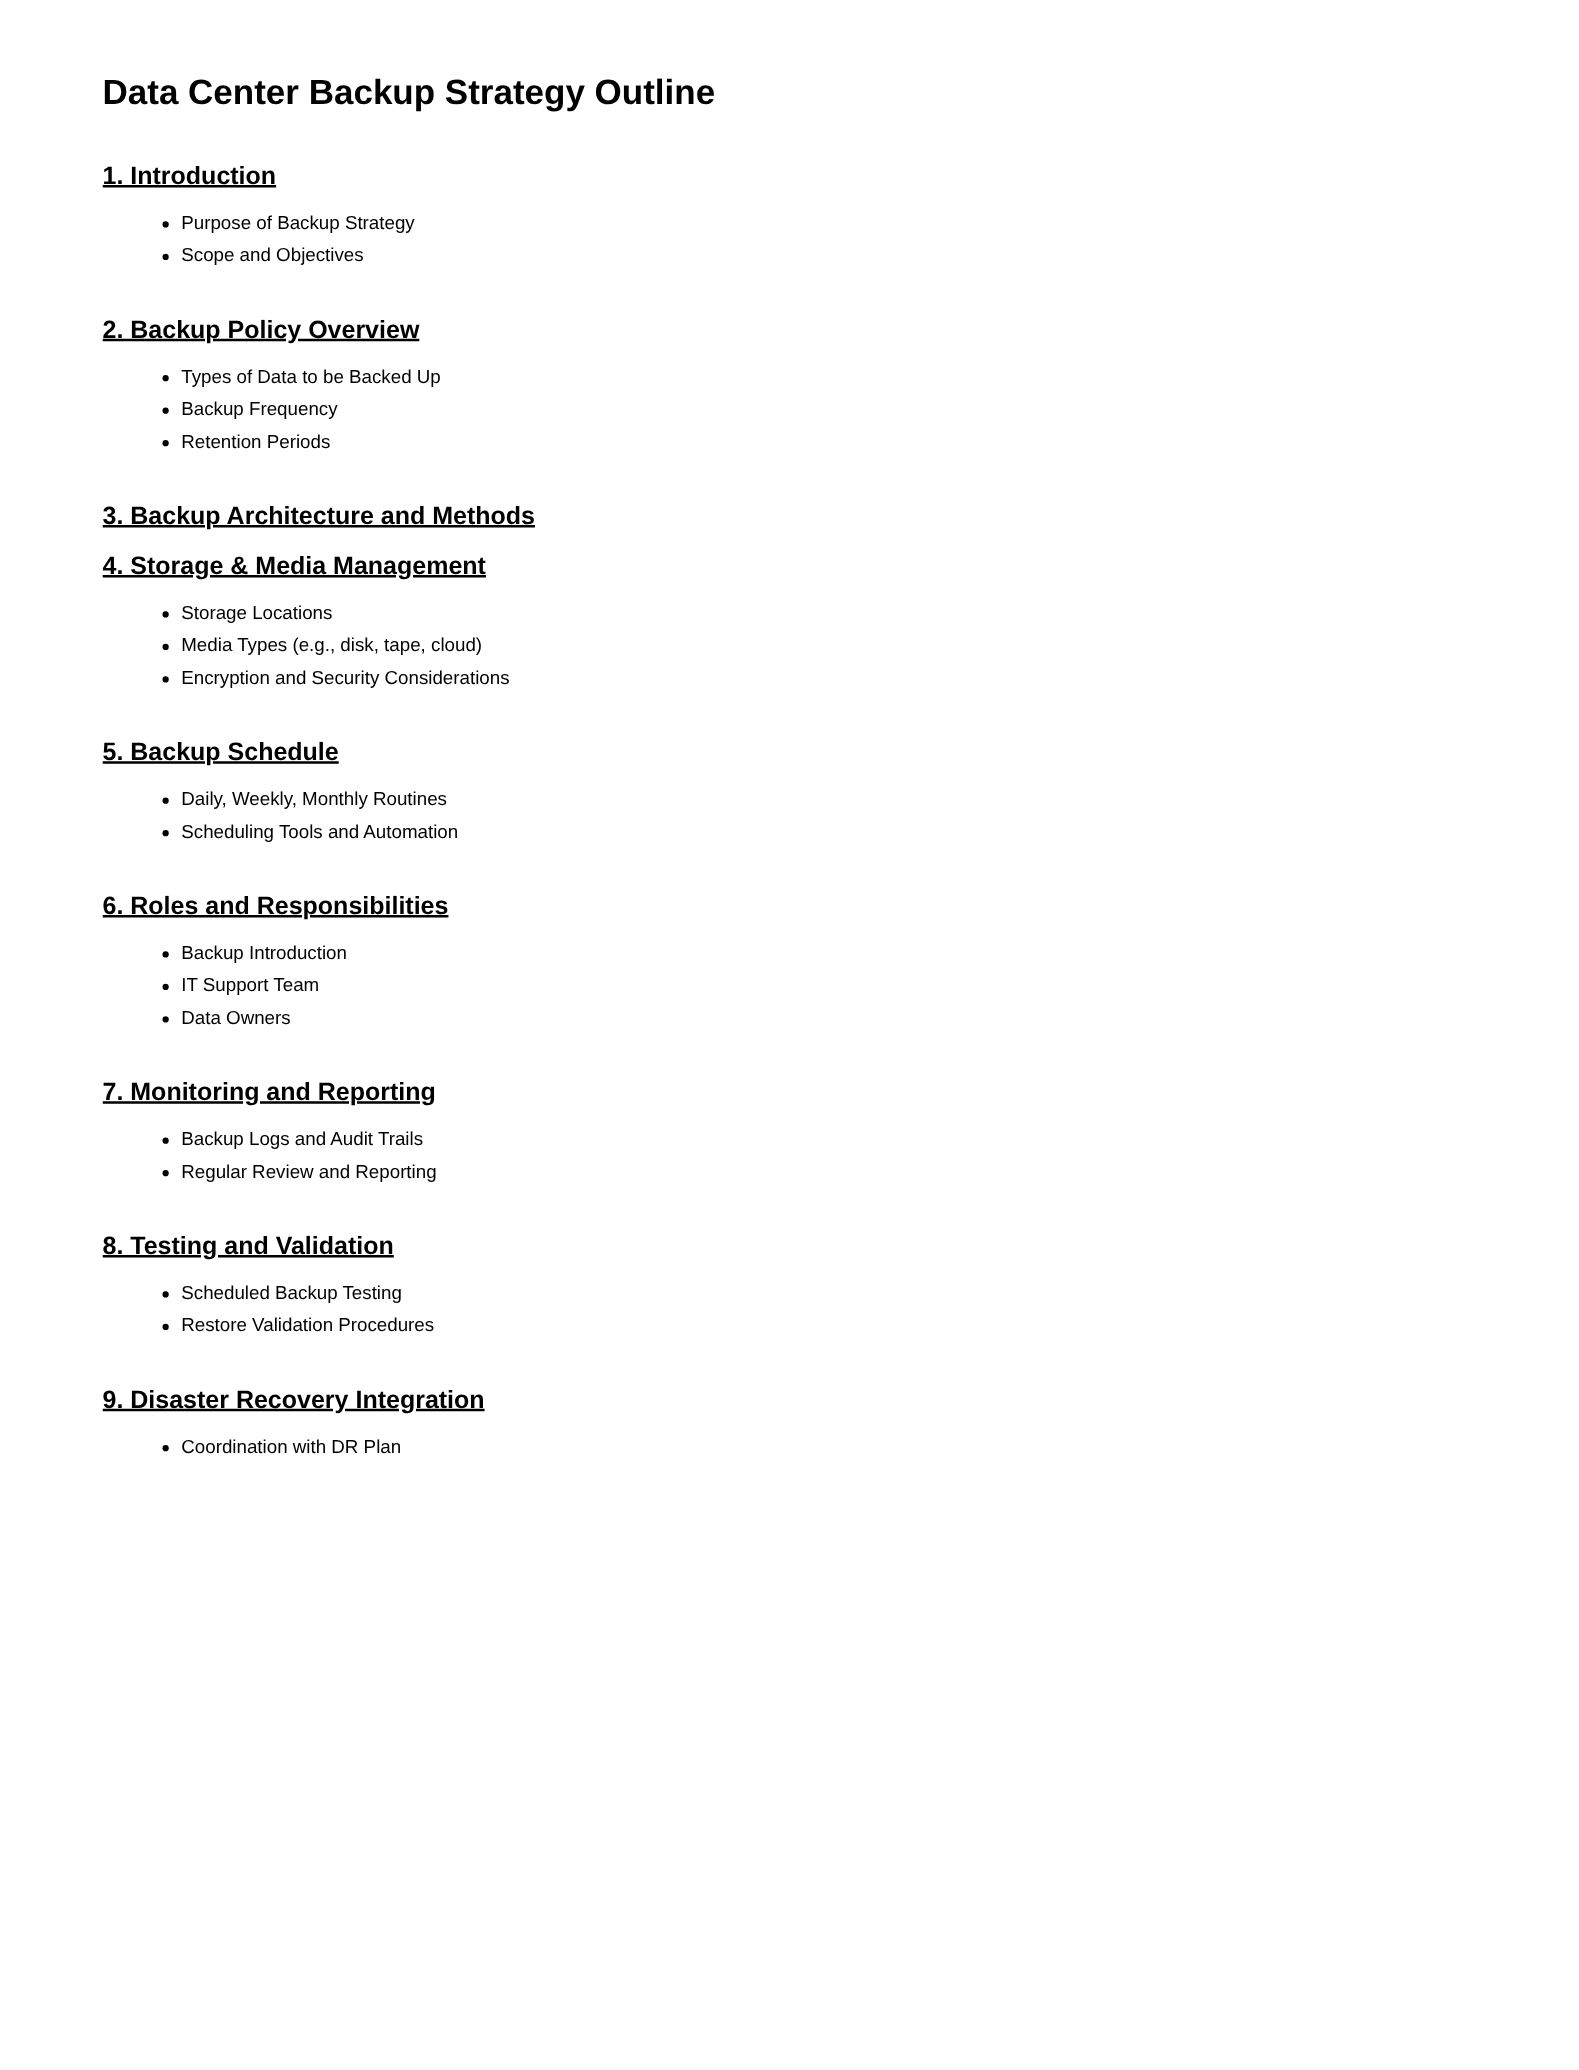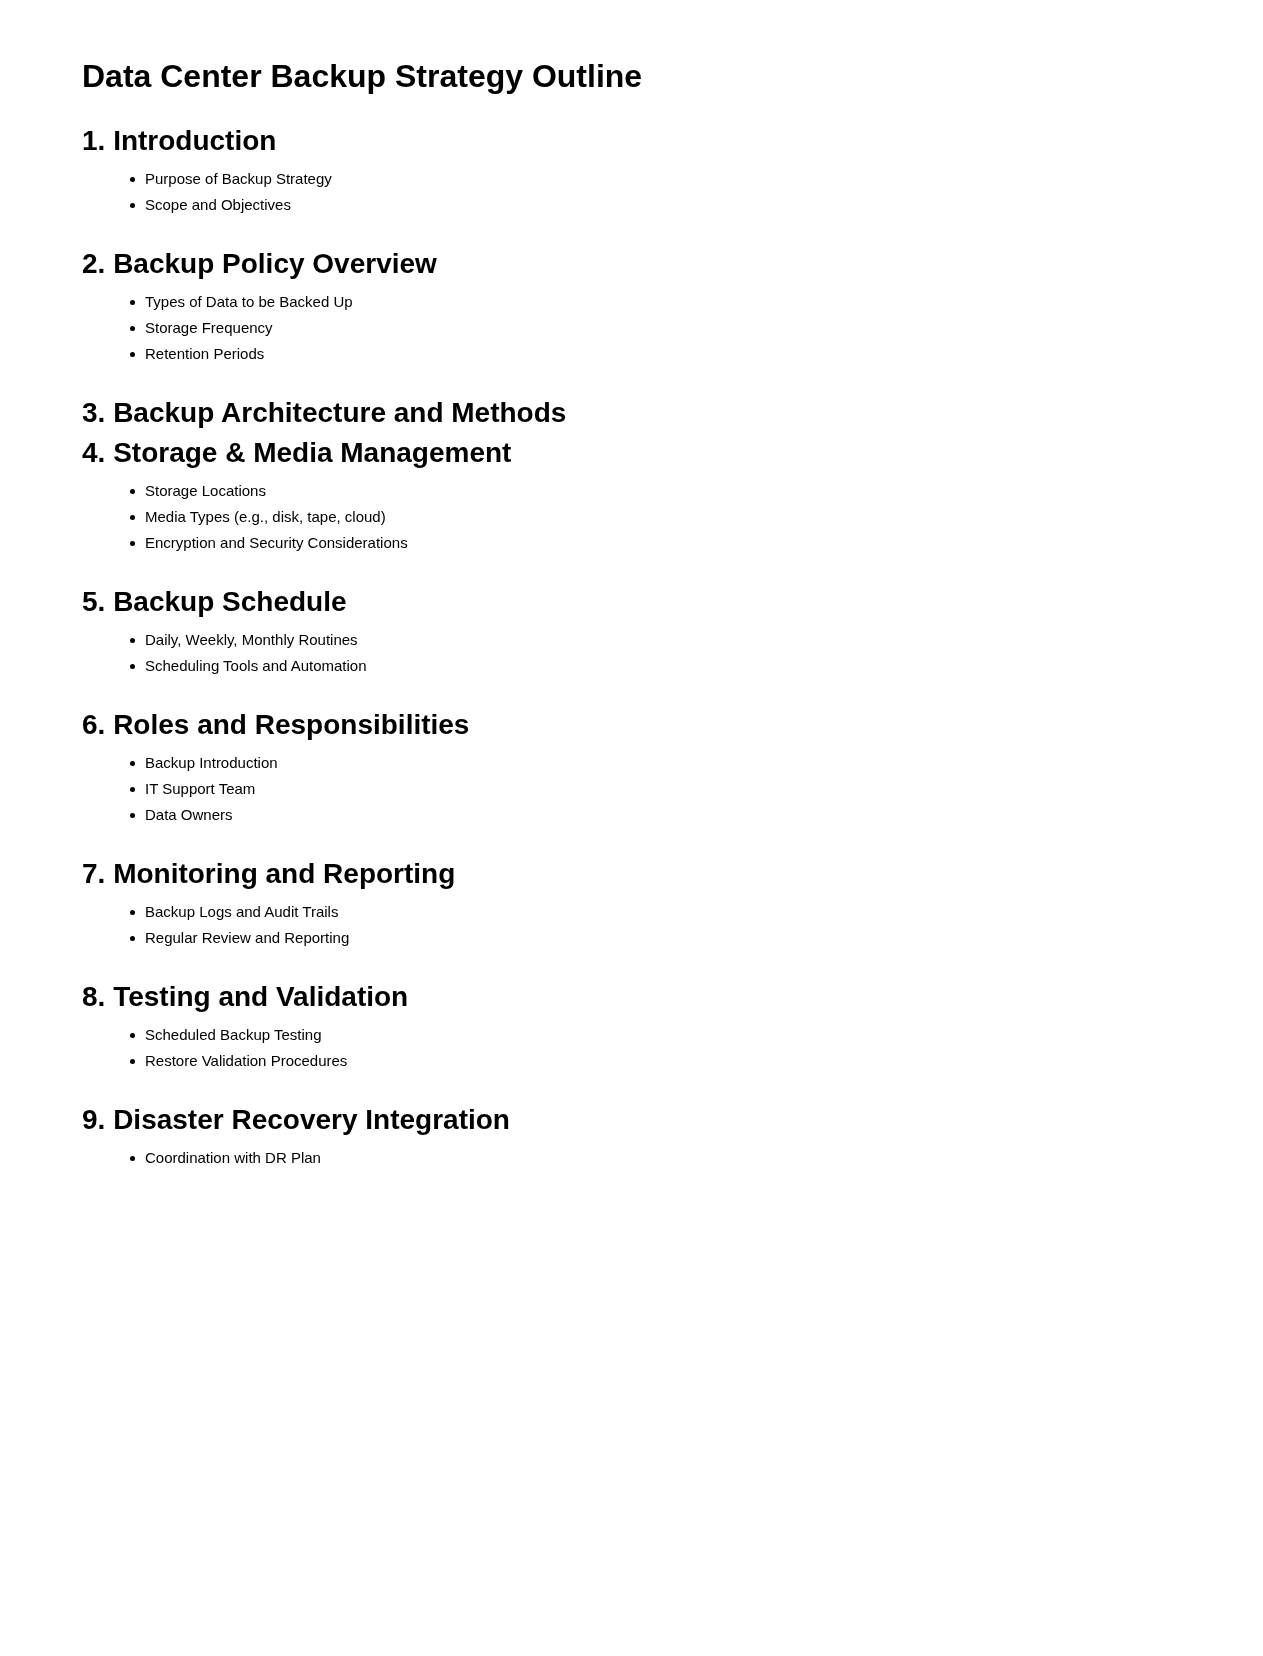--- a/index.html
+++ b/index.html
@@ -5,27 +5,27 @@
   html, body { margin: 0; padding: 0; background: #ffffff; }
   body {
     width: 1263px; height: 1656px; overflow: hidden;
     font-family: "Liberation Sans", sans-serif; color: #000;
   }
   .page {
     position: absolute; left: 82px; top: 0; width: 1100px;
     height: 1296px; overflow: hidden;
   }
   h1 {
-    font-size: 32px; font-weight: bold; margin: 0;
+    font-size: 28px; font-weight: bold; margin: 0;
     position: absolute; top: 58px; left: 0; white-space: nowrap;
   }
   .sections { position: absolute; top: 126px; left: 0; }
   h2 {
-    font-size: 28px; font-weight: bold; margin: 0 0 10px 0;
-    line-height: 30px; white-space: nowrap;
+    font-size: 20px; font-weight: bold; margin: 0 0 10px 0;
+    line-height: 30px; white-space: nowrap; text-decoration: underline;
   }
   ul { margin: 0 0 31px 0; padding-left: 63px; list-style: none; }
   li {
     font-size: 15px; line-height: 26px; position: relative; white-space: nowrap;
   }
   li .bullet {
     position: absolute; left: -15px; top: 11px;
     width: 5px; height: 5px; border-radius: 50%; background: #000;
   }
 </style>
@@ -39,21 +39,21 @@
         <h2>1. Introduction</h2>
         <ul>
           <li><span class="bullet"></span><span>Purpose of Backup Strategy</span></li>
           <li><span class="bullet"></span><span>Scope and Objectives</span></li>
         </ul>
       </section>
       <section>
         <h2>2. Backup Policy Overview</h2>
         <ul>
           <li><span class="bullet"></span><span>Types of Data to be Backed Up</span></li>
-          <li><span class="bullet"></span><span>Storage Frequency</span></li>
+          <li><span class="bullet"></span><span>Backup Frequency</span></li>
           <li><span class="bullet"></span><span>Retention Periods</span></li>
         </ul>
       </section>
       <section>
         <h2>3. Backup Architecture and Methods</h2>
       </section>
       <section>
         <h2>4. Storage &amp; Media Management</h2>
         <ul>
           <li><span class="bullet"></span><span>Storage Locations</span></li>

